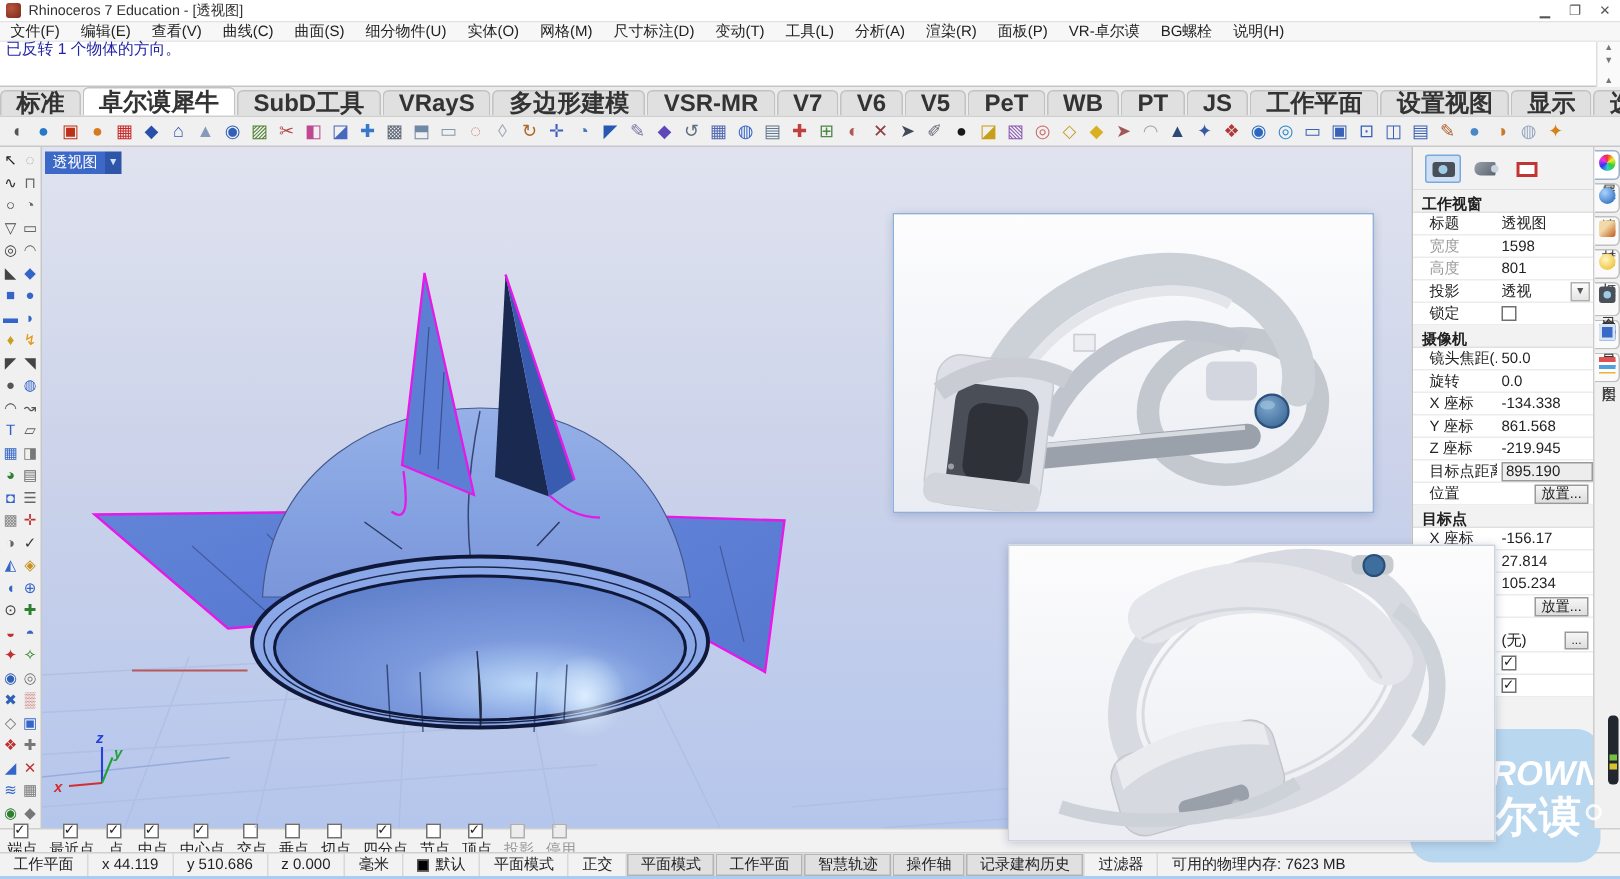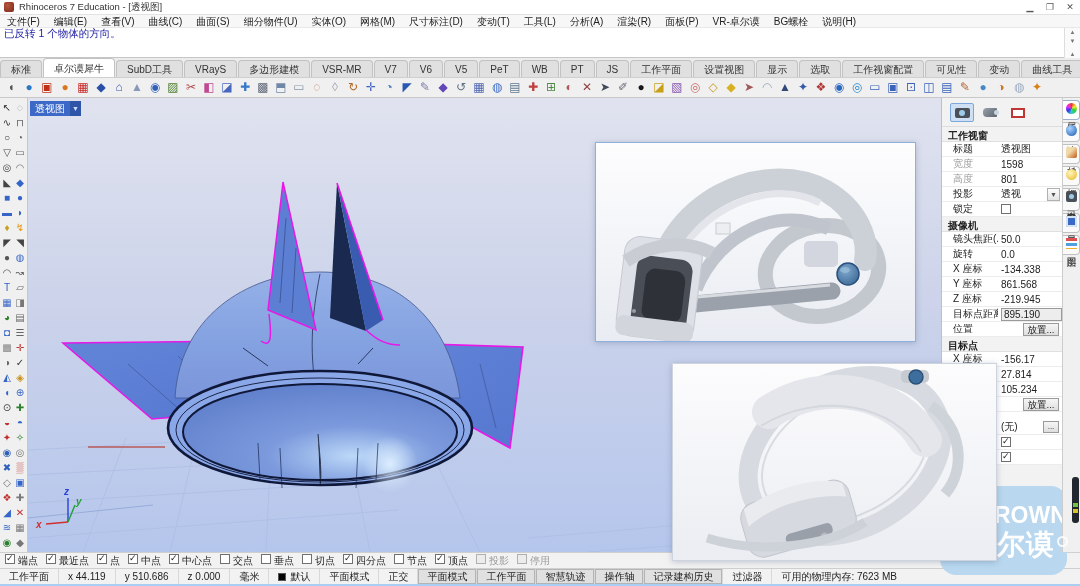--- a/index.html
+++ b/index.html
@@ -21,21 +21,21 @@
   .menu-item{padding:0 7px;line-height:13px;white-space:nowrap;}
 
   
   #cmdarea{left:0;top:28px;width:1080px;height:30px;background:#fff;border-bottom:1px solid #c6c6c6;color:#2323a6;font-size:10.5px;}
   .cmdline{height:10px;line-height:10px;padding-left:4px;white-space:nowrap;}
   #cmdscroll{position:absolute;right:0;top:0;width:16px;height:30px;border-left:1px solid #ddd;display:flex;flex-direction:column;align-items:center;font-size:6px;color:#777;background:#fafafa;}
   #cmdscroll span{line-height:9px;}
 
   
   #tabrow{left:0;top:58px;width:1080px;height:20px;background:#ececec;display:flex;align-items:flex-end;overflow:hidden;border-bottom:1px solid #cfcfcf;}
-  .tab{flex:0 0 auto;font-size:10px;color:#333;padding:0 10px;line-height:17px;height:17px;background:#e0e0e0;border:1px solid #c2c2c2;border-bottom:none;border-radius:4px 4px 0 0;margin-right:1px;white-space:nowrap;}
+  .tab{flex:0 0 auto;font-size:16px;color:#333;padding:0 10px;line-height:17px;height:17px;background:#e0e0e0;border:1px solid #c2c2c2;border-bottom:none;border-radius:4px 4px 0 0;margin-right:1px;white-space:nowrap;font-weight:bold;}
   .tab.active{background:#fff;height:19px;line-height:19px;}
 
   
   #toolbar{left:0;top:78px;width:1080px;height:20px;background:#f0f0f0;border-bottom:1px solid #c8c8c8;display:flex;align-items:center;padding-left:2px;overflow:hidden;}
   .tbico{width:18px;height:17px;text-align:center;font-size:12px;line-height:17px;flex:0 0 auto;}
 
   
   #lefttools{left:0;top:98px;width:28px;height:454px;background:#f0f0f0;border-right:1px solid #c8c8c8;display:grid;grid-template-columns:13px 13px;grid-auto-rows:15px;justify-content:center;padding-top:2px;}
   .ltico{font-size:10px;line-height:15px;text-align:center;}
 
@@ -69,21 +69,21 @@
   .pv .boxed{border:1px solid #9a9a9a;background:#ededed;width:100%;height:13px;line-height:12px;padding-left:2px;}
   .pv .selbox{margin-left:auto;width:13px;height:13px;border:1px solid #b0b0b0;background:linear-gradient(#fdfdfd,#e4e4e4);font-size:7px;text-align:center;line-height:12px;color:#555;margin-right:2px;}
   .pbtn{width:100%;height:13px;margin-right:3px;border:1px solid #9a9a9a;background:linear-gradient(#f6f6f6,#dedede);font-size:9.5px;text-align:center;line-height:12px;margin-left:22px;}
   .dots{margin-left:auto;margin-right:3px;width:16px;height:12px;border:1px solid #9a9a9a;background:linear-gradient(#f6f6f6,#dedede);font-size:8px;text-align:center;line-height:10px;}
   .cb{width:10px;height:10px;border:1px solid #707070;background:#fff;display:inline-block;position:relative;}
   .cb.on::after{content:"✓";position:absolute;top:-2px;left:0px;font-size:9px;color:#222;}
   .gaprow{height:8px;background:#fff;}
 
   
   #watermark{left:940px;top:486px;width:127px;height:89px;background:var(--c-wm);border-radius:16px;z-index:30;overflow:hidden;color:#fff;font-weight:bold;}
-  #wm1{position:absolute;left:54px;top:16px;font-size:23px;letter-spacing:0px;}
+  #wm1{position:absolute;left:54px;top:16px;font-size:23px;letter-spacing:0px;font-style:italic;}
   #wm2{position:absolute;left:28px;top:40px;font-size:28px;letter-spacing:1px;}
   #wmring{left:1057px;top:536px;width:11px;height:11px;border:2px solid rgba(255,255,255,.85);border-radius:50%;z-index:36;}
   #wmpill{left:1072px;top:477px;width:7px;height:46px;background:#22262e;border-radius:3px;z-index:36;}
   #wmpill::after{content:"";position:absolute;left:1px;top:26px;width:5px;height:4px;background:#74c042;box-shadow:0 6px 0 #d8c22e;}
 
   
   #sidetabs{left:1062px;top:98px;width:18px;height:454px;background:#f0f0f0;border-left:1px solid #cccccc;z-index:35;padding-top:2px;}
   .stab{width:17px;border:1px solid #c0c0c0;border-left:none;border-radius:0 4px 4px 0;background:#fafafa;margin-bottom:2px;display:flex;flex-direction:column;align-items:center;padding:2px 0;}
   .stab.active{background:#fff;border-color:#9ab0cc;}
   .stab .slabel{writing-mode:vertical-rl;font-size:9.5px;color:#333;letter-spacing:1px;margin-top:1px;}
@@ -92,21 +92,21 @@
   .sico.render{border-radius:50%;background:radial-gradient(circle at 35% 30%,#aad4ff,#1b5cb4);}
   .sico.material{border-radius:2px;background:linear-gradient(135deg,#f2d9a8 40%,#c05818);}
   .sico.light{border-radius:50%;background:radial-gradient(circle at 40% 35%,#fff6c0,#e8b71e);}
   .sico.namedview{border-radius:2px;background:#4a5058;position:relative;}
   .sico.namedview::after{content:"";position:absolute;left:3px;top:3px;width:5px;height:5px;border-radius:50%;background:#9ecbe8;}
   .sico.display{border-radius:1px;background:#3a6ac8;box-shadow:inset 0 0 0 2px #d8e4f4;}
   .sico.layers{background:repeating-linear-gradient(180deg,#e05050 0 3px,#ffffff 3px 5px,#50a0e0 5px 8px,#ffffff 8px 10px,#f0b030 10px 11px);}
 
   
   #osnap{left:0;top:552px;width:1080px;height:16px;background:#f2f2f2;border-top:1px solid #cfcfcf;display:flex;align-items:center;font-size:10px;color:#222;padding-left:5px;}
-  .ositem{display:flex;margin-right:8px;white-space:nowrap;}
+  .ositem{display:flex;align-items:center;margin-right:8px;white-space:nowrap;flex-direction:column;}
   .ositem .cb{margin-right:3px;}
   .ositem.muted{color:#9a9a9a;}
   .ositem.muted .cb{border-color:#b0b0b0;background:#ececec;}
   #statusbar{left:0;top:568px;width:1080px;height:16px;background:#f2f2f2;border-top:1px solid #cfcfcf;display:flex;align-items:center;font-size:10px;color:#222;}
   .scell{padding:0 9px;border-right:1px solid #d8d8d8;line-height:15px;white-space:nowrap;display:flex;align-items:center;}
   .scell.pressed{background:#e0e0e0;box-shadow:inset 0 0 0 1px #b4b4b4;}
   .swatch{width:8px;height:8px;background:#000;display:inline-block;margin-right:4px;border:1px solid #555;}
   #btmframe{left:0;top:584px;width:1080px;height:2px;background:#aacdf2;}
 </style>
 </head>

